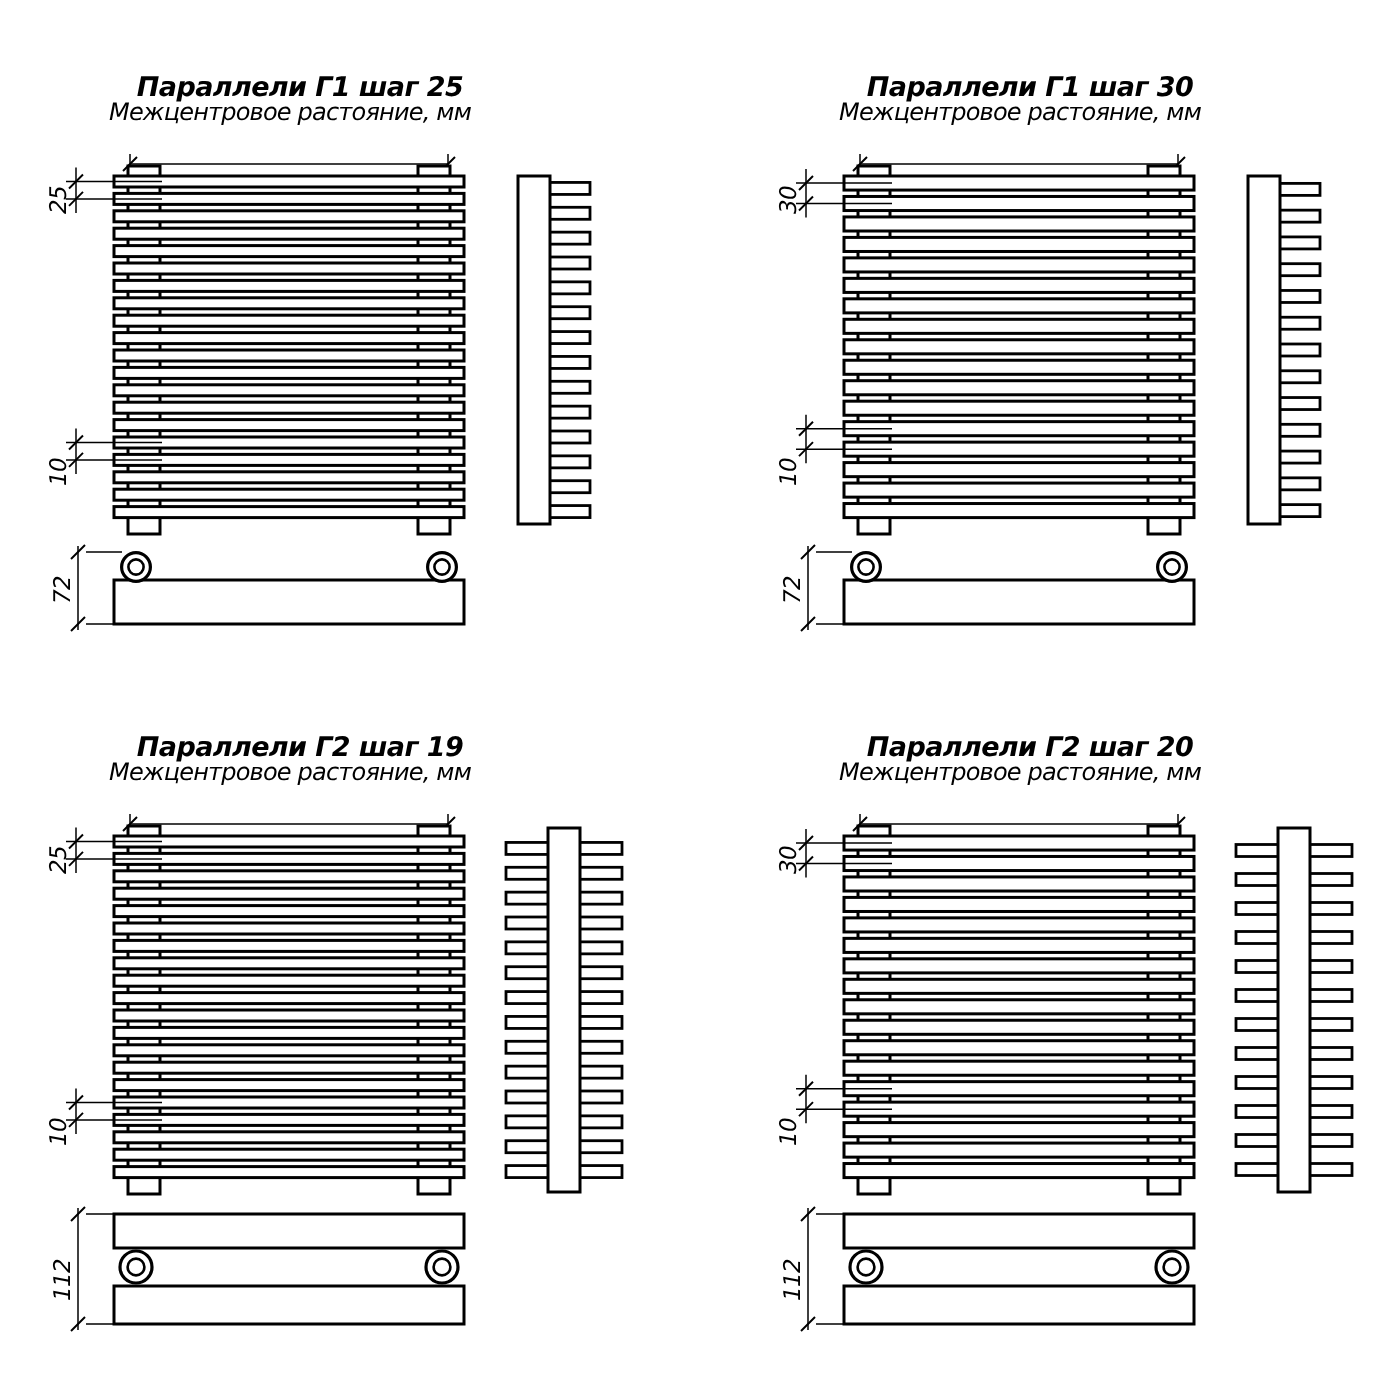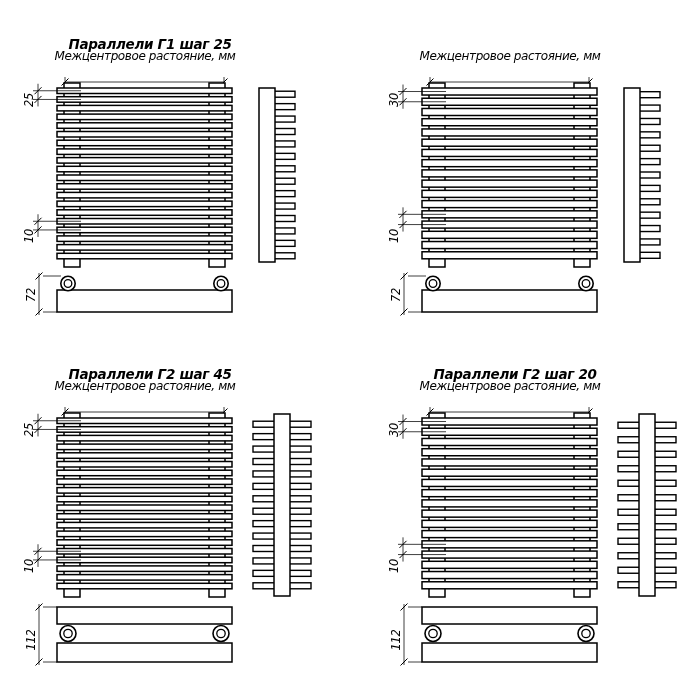--- a/index.html
+++ b/index.html
@@ -360,28 +360,29 @@
 
   <div class="panel single" style="left:0;top:0">
     <div class="title">Параллели Г1 шаг 25</div>
     <div class="subtitle">Межцентровое растояние, мм</div>
     <div class="dim dim-step">25</div>
     <div class="dim dim-gap">10</div>
     <div class="dim dim-section">72</div>
   </div>
 
   <div class="panel single" style="left:365px;top:0">
+    <div class="title">Параллели Г1 шаг 30</div>
     <div class="subtitle">Межцентровое растояние, мм</div>
     <div class="dim dim-step">30</div>
     <div class="dim dim-gap">10</div>
     <div class="dim dim-section">72</div>
   </div>
 
   <div class="panel double" style="left:0;top:330px">
-    <div class="title">Параллели Г2 шаг 45</div>
+    <div class="title">Параллели Г2 шаг 19</div>
     <div class="subtitle">Межцентровое растояние, мм</div>
     <div class="dim dim-step">25</div>
     <div class="dim dim-gap">10</div>
     <div class="dim dim-section">112</div>
   </div>
 
   <div class="panel double" style="left:365px;top:330px">
     <div class="title">Параллели Г2 шаг 20</div>
     <div class="subtitle">Межцентровое растояние, мм</div>
     <div class="dim dim-step">30</div>

